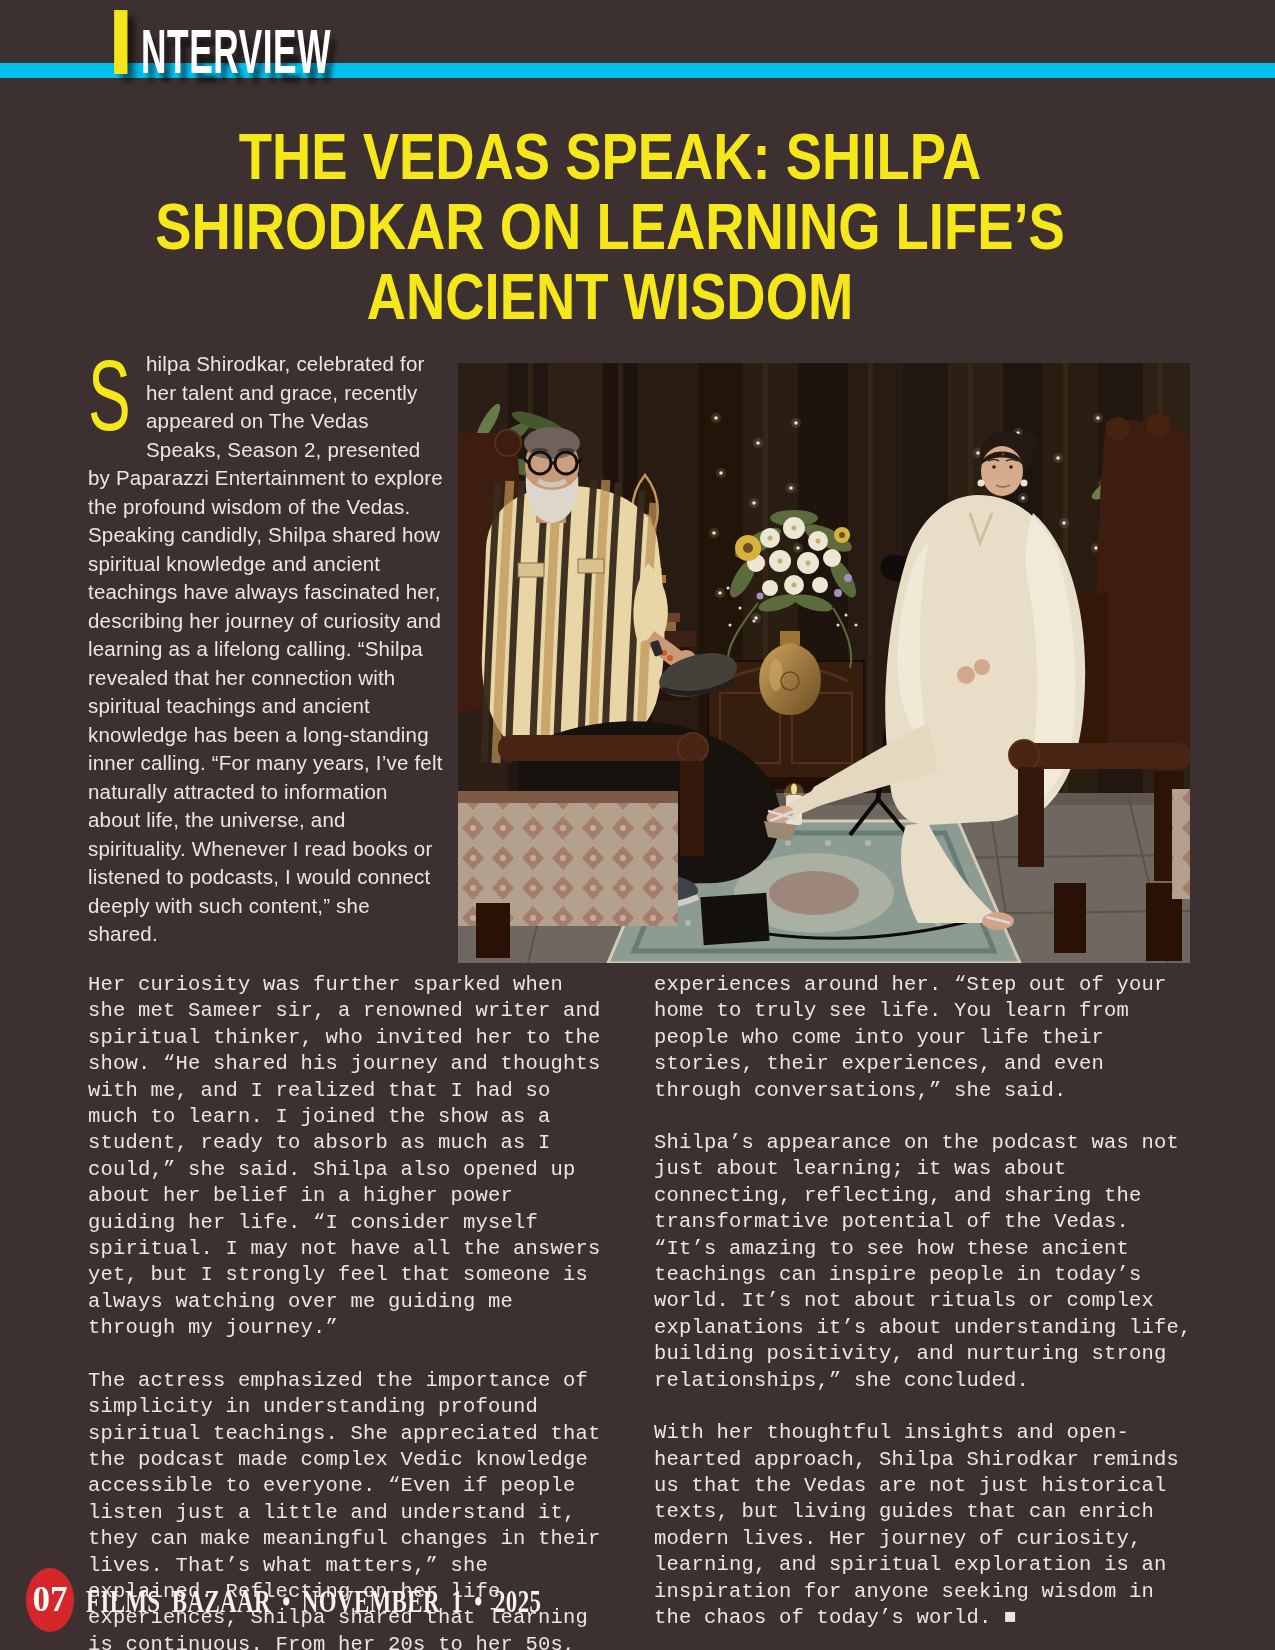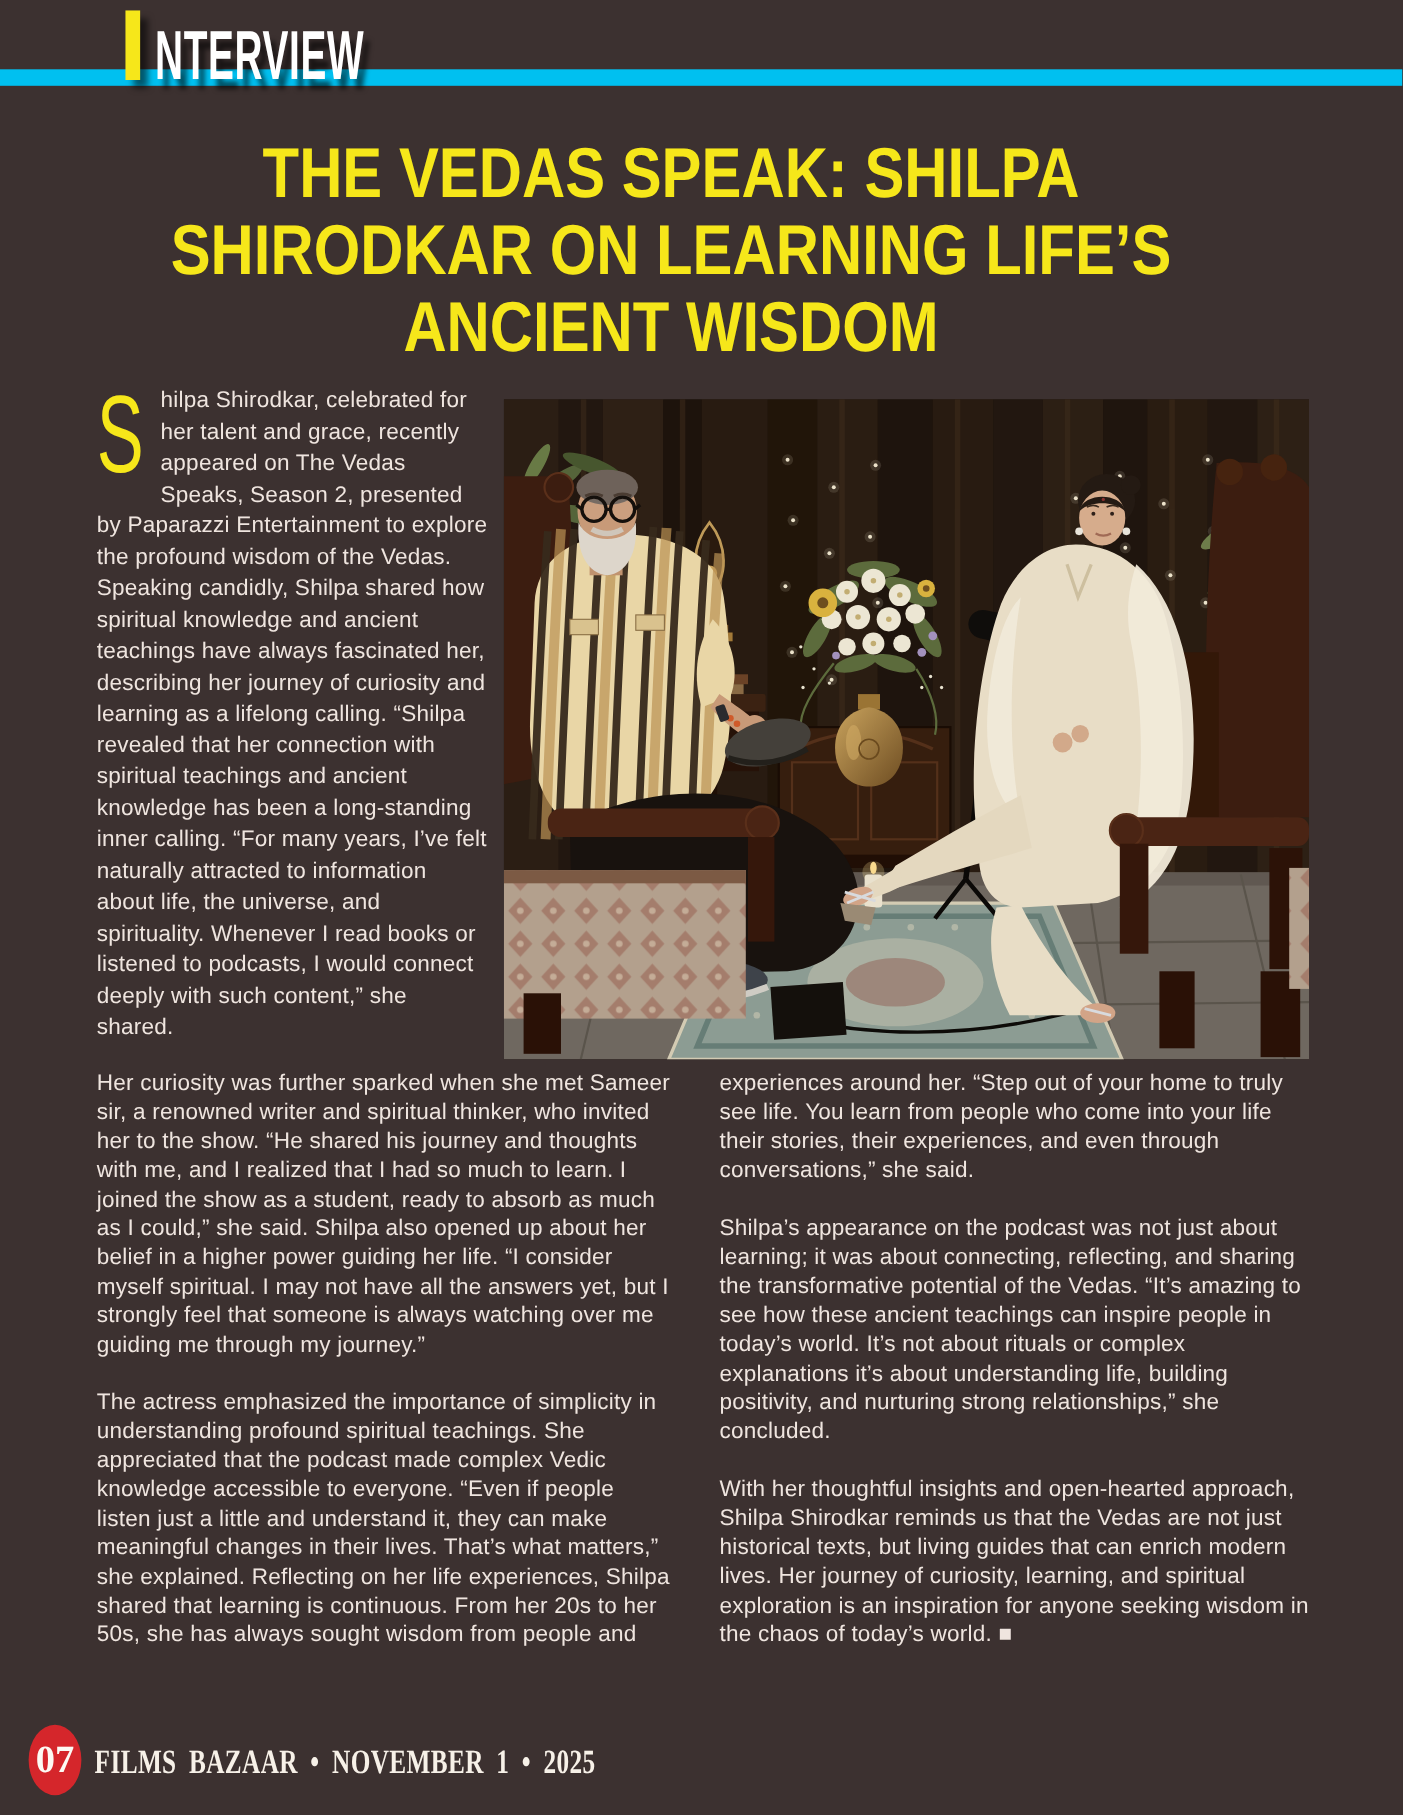--- a/index.html
+++ b/index.html
@@ -24,21 +24,21 @@
   .intro{left:88px;top:350px;width:356px;font-size:20.5px;line-height:28.5px;color:#efe5df;
          letter-spacing:.2px;}
   .dropcap{float:left;width:50px;height:84px;font-size:100px;line-height:82px;color:#f6e71a;
            transform:scaleX(.64);transform-origin:left top;margin:4px 8px 0 0;font-weight:400;}
 
   
   .photo{left:458px;top:363px;width:732px;height:600px;}
 
   
   .col{font-size:20.5px;line-height:26.4px;color:#efe5df;letter-spacing:.2px;}
-  .col p{margin:0 0 26px 0;}
+  .col p{margin:0 0 26px 0;font-family:Liberation Mono, monospace;}
   .col-left{left:88px;top:972px;width:524px;}
   .col-right{left:654px;top:972px;width:538px;}
 
   
   .badge{left:26px;top:1568px;width:48px;height:64px;background:#d5262b;border-radius:50%;
          color:#fdfaf4;font-family:"Liberation Serif",serif;font-weight:bold;font-size:35px;
          display:flex;align-items:center;justify-content:center;}
   .footer-line{left:86px;top:1584px;font-family:"Liberation Serif",serif;font-weight:bold;
                font-size:31px;color:#f7f1e8;transform:scaleX(.74);transform-origin:left top;
                letter-spacing:.5px;word-spacing:7px;white-space:nowrap;}

